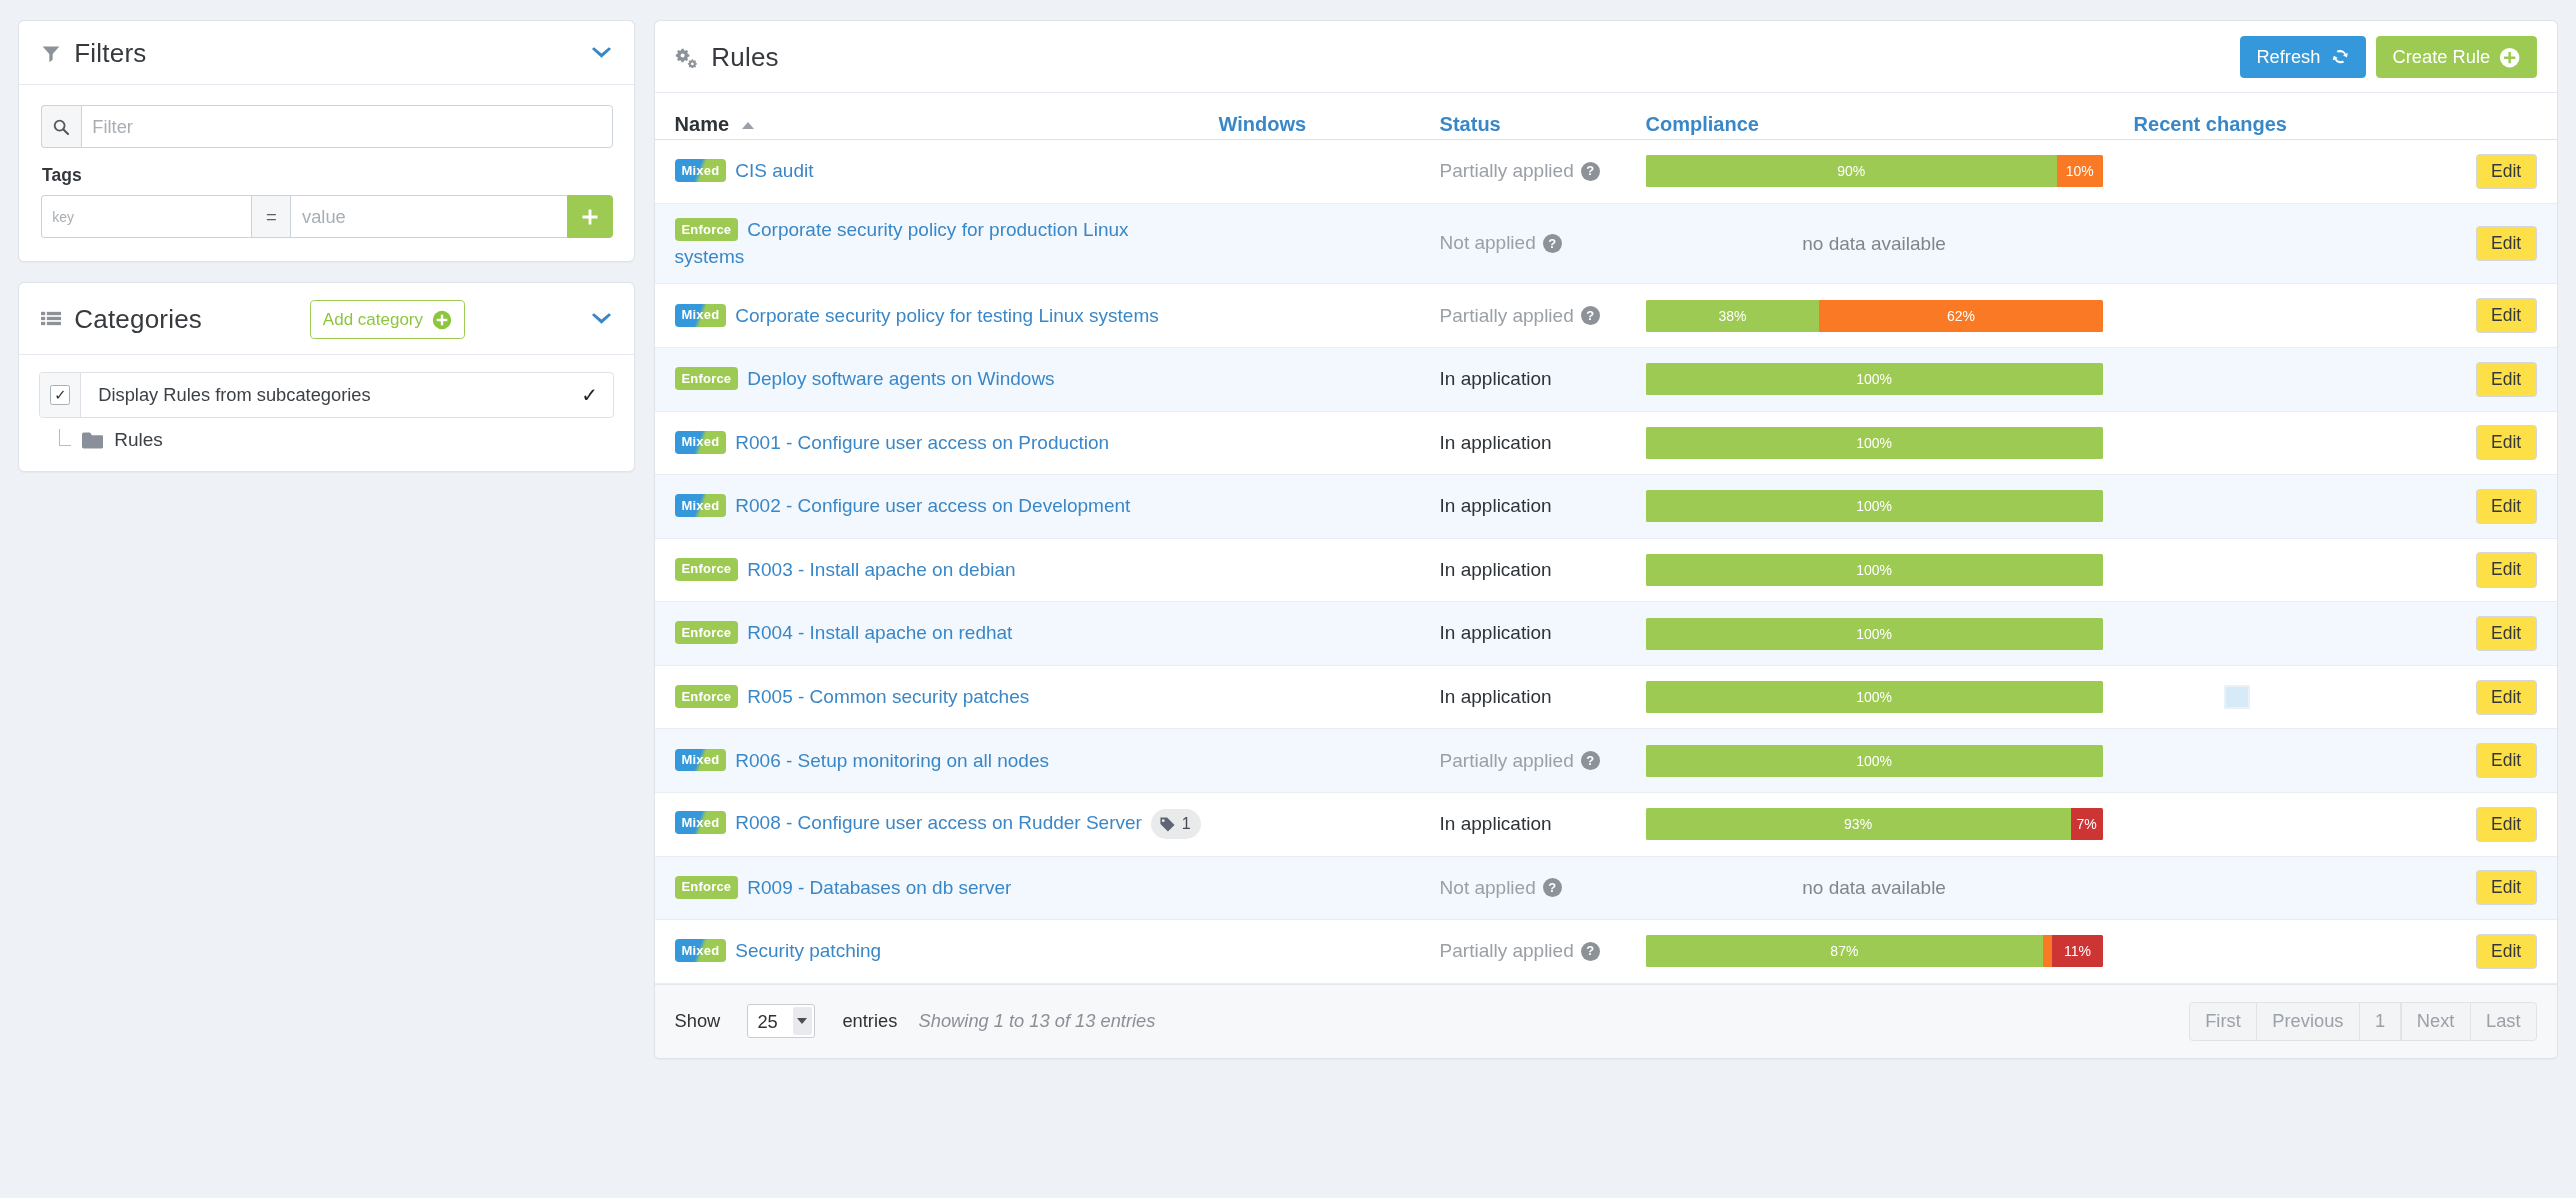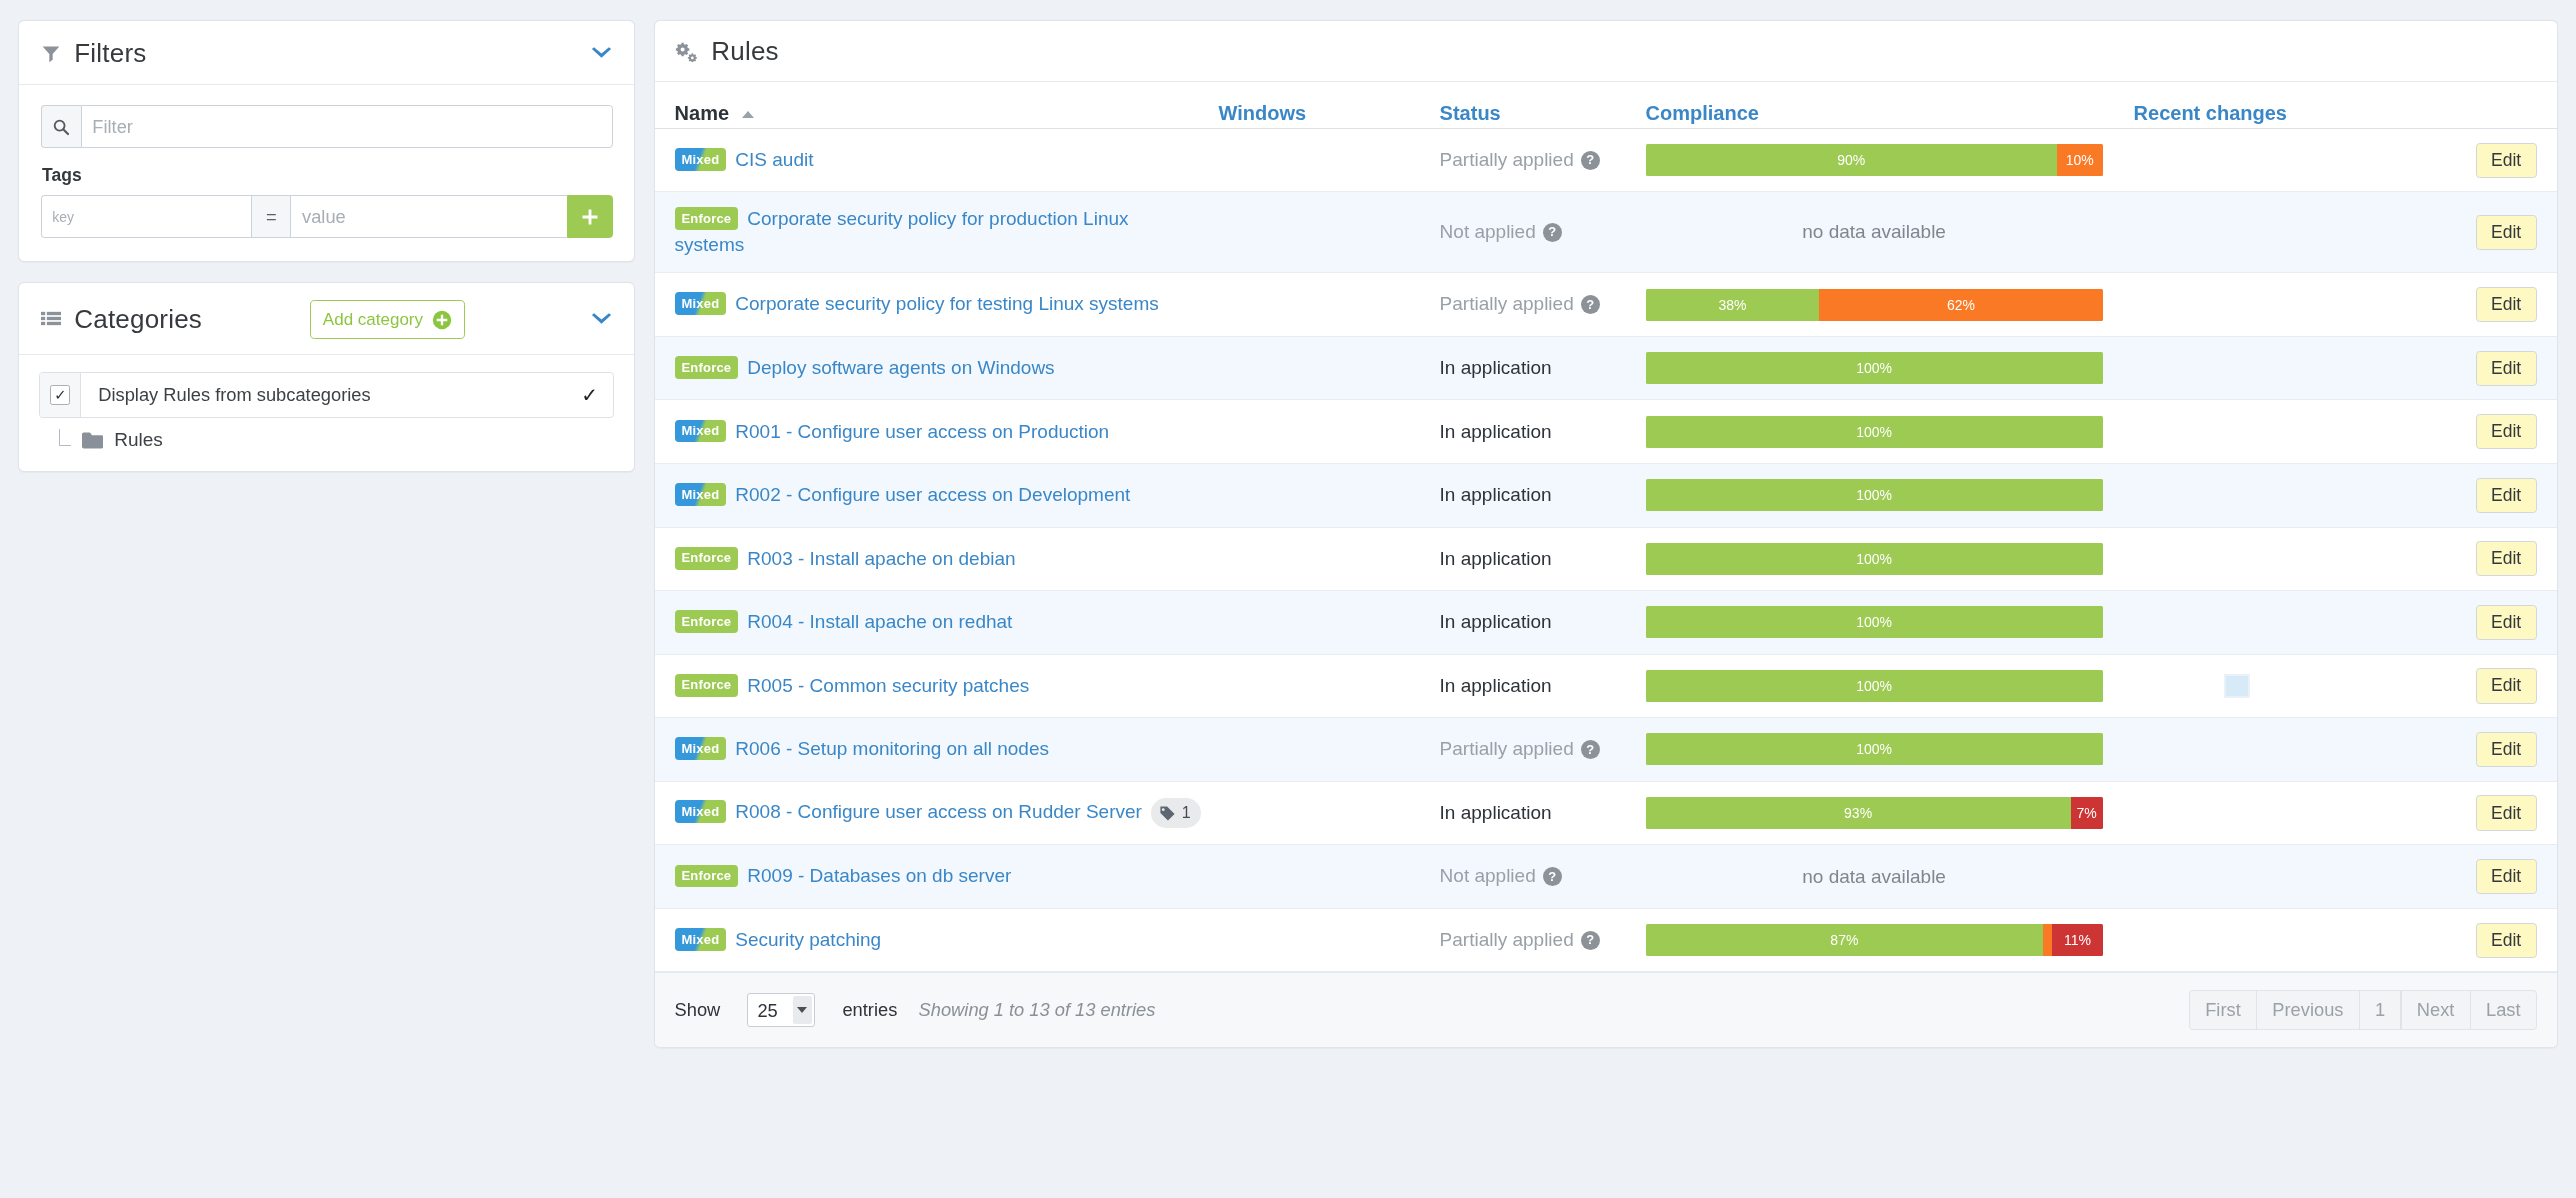--- a/index.html
+++ b/index.html
@@ -204,21 +204,21 @@
   .nodata { font-size: 19px; color: #80868d; width: 457px; text-align: center; }
 
   .recent-box {
     width: 26px; height: 24.4px; background: #d7eaf8; border: 2.3px solid #eaf1f7;
     margin-left: 90px;
   }
 
   .cell.act { text-align: right; padding-right: 20px; }
   .btn-edit {
     display: inline-block; border: 0.8px solid #d3d7dc; border-radius: 3.8px;
-    background: #fef9c3; color: #34383d; font-size: 17.5px; padding: 6.1px 14.5px; cursor: pointer;
+    background: #fde047; color: #34383d; font-size: 17.5px; padding: 6.1px 14.5px; cursor: pointer;
     font-family: "Liberation Sans", sans-serif;
   }
 
   
   .tbl-footer {
     display: flex; align-items: center; padding: 17px 20px;
     background: #f7f8fa; border-top: 0.8px solid #e4e8ee;
   }
   .show-entries { display: flex; align-items: center; gap: 27px; font-size: 18.3px; color: #2e3338; }
   .sel-wrap { position: relative; }
@@ -344,20 +344,35 @@
     <div class="main-card">
 
       <div class="main-head">
         <span class="head-icon">
           <svg width="23" height="21.3" viewBox="0 0 30 28">
             <path fill="#8c9299" d="M11.2 2.2l.5 2.1 1.6.7 1.9-1.1 1.9 1.9-1.1 1.9.7 1.6 2.1.5v2.7l-2.1.5-.7 1.6 1.1 1.9-1.9 1.9-1.9-1.1-1.6.7-.5 2.1H8.5l-.5-2.1-1.6-.7-1.9 1.1-1.9-1.9 1.1-1.9-.7-1.6L1 12.5V9.8l2-.5.7-1.6L2.6 5.8 4.5 3.9l1.9 1.1 1.6-.7.5-2.1zM9.9 8.5a2.7 2.7 0 100 5.4 2.7 2.7 0 000-5.4z"></path>
             <path fill="#8c9299" d="M23.6 16.2l.3 1.4 1.1.5 1.3-.8 1.3 1.3-.8 1.3.5 1.1 1.4.3v1.8l-1.4.3-.5 1.1.8 1.3-1.3 1.3-1.3-.8-1.1.5-.3 1.4h-1.8l-.3-1.4-1.1-.5-1.3.8-1.3-1.3.8-1.3-.5-1.1-1.4-.3v-1.8l1.4-.3.5-1.1-.8-1.3 1.3-1.3 1.3.8 1.1-.5.3-1.4zM22.7 20.5a1.8 1.8 0 100 3.6 1.8 1.8 0 000-3.6z"></path>
           </svg>
         </span>
         <span class="card-title">Rules</span>
+        <span class="head-actions">
+          <span class="btn btn-blue">
+            <span>Refresh</span>
+            <svg width="20" height="20" viewBox="0 0 24 24">
+              <path fill="#fff" d="M12 3.5c3.1 0 5.8 1.9 7 4.6l2.4-1-1.1 5.4-4.8-2.7 2-.9A5.9 5.9 0 0012 6.3c-.9 0-1.8.2-2.5.6L7.9 4.6A8.4 8.4 0 0112 3.5zM4.6 10.5l4.8 2.7-2 .9a5.9 5.9 0 005.5 2.6c.9 0 1.8-.2 2.5-.6l1.6 2.3a8.4 8.4 0 01-11.5-3.5l-2.4 1z"></path>
+            </svg>
+          </span>
+          <span class="btn btn-green">
+            <span>Create Rule</span>
+            <svg width="21.3" height="21.3" viewBox="0 0 24 24">
+              <circle cx="12" cy="12" r="11" fill="#fff"></circle>
+                <path fill="#9dca53" d="M10.6 5.6h2.8v5h5v2.8h-5v5h-2.8v-5h-5v-2.8h5z"></path>
+            </svg>
+          </span>
+        </span>
       </div>
 
       <table class="rules">
         <colgroup>
           <col class="col-name">
             <col class="col-cat">
             <col class="col-stat">
           <col class="col-comp">
             <col class="col-rec">
             <col class="col-act">

